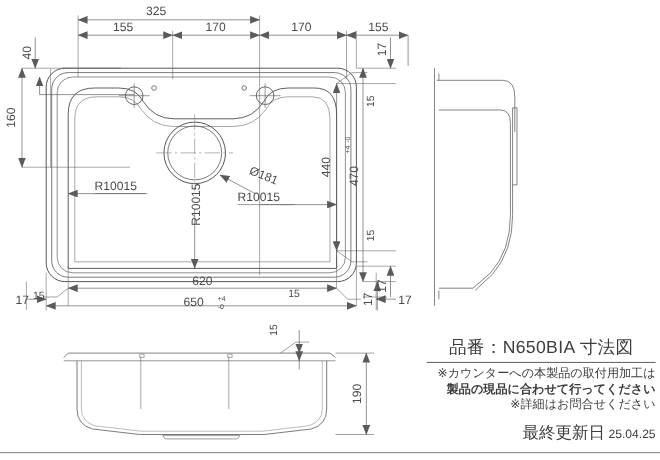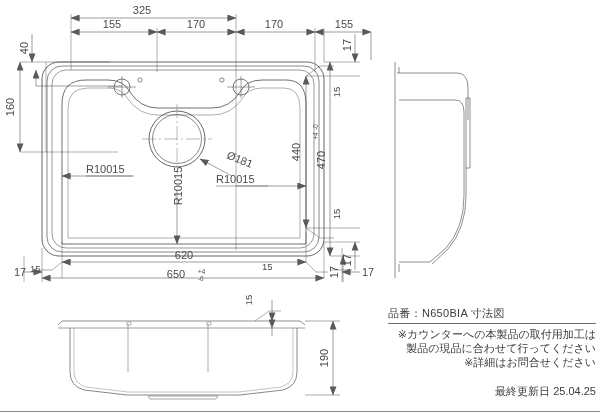--- a/index.html
+++ b/index.html
@@ -6,28 +6,28 @@
   body{width:600px;height:418px;position:relative;overflow:hidden;
        font-family:"Liberation Sans","DejaVu Sans",sans-serif;color:#3a3a3a;}
   #sheet{position:absolute;left:0;top:0;width:600px;height:351px;}
   svg{position:absolute;left:0;top:0;width:600px;height:418px;}
 
   .dimtxt{font-size:11px;fill:#4a4a4a;font-family:"Liberation Sans","DejaVu Sans",sans-serif;}
   .dimtxt.small{font-size:9.5px;}
   .tol{font-size:6.3px;fill:#4a4a4a;font-family:"Liberation Sans","DejaVu Sans",sans-serif;}
 
   .titleblock{position:absolute;left:388px;top:306px;width:208px;}
-  .tb-title{font-size:11px;color:#3c3c3c;text-align:left;letter-spacing:.3px;
+  .tb-title{font-size:16px;color:#3c3c3c;text-align:center;letter-spacing:.3px;
             padding-bottom:2px;border-bottom:1px solid #6a6a6a;white-space:nowrap;}
   .tb-notes{margin-top:3px;font-size:11px;line-height:1.28;color:#3c3c3c;text-align:right;}
   .tb-notes div{white-space:nowrap;}
-  .tb-note-indent{padding-right:0px;}
+  .tb-note-indent{padding-right:0px;font-weight:bold;}
   .tb-date{position:absolute;left:0;top:78px;width:208px;text-align:right;
            font-size:11px;color:#3c3c3c;white-space:nowrap;}
-  .tb-date .lbl{font-size:11px;}
+  .tb-date .lbl{font-size:15px;}
   .footrule{position:absolute;left:0;top:411px;width:600px;height:1px;background:#8a8a8a;}
 </style>
 </head>
 <body>
 
 <div id="sheet">
 
   <svg viewBox="0 0 600 418">
     <defs>
       <marker id="ah" markerWidth="9" markerHeight="7" refX="8.6" refY="3.5" orient="auto" markerUnits="userSpaceOnUse">

